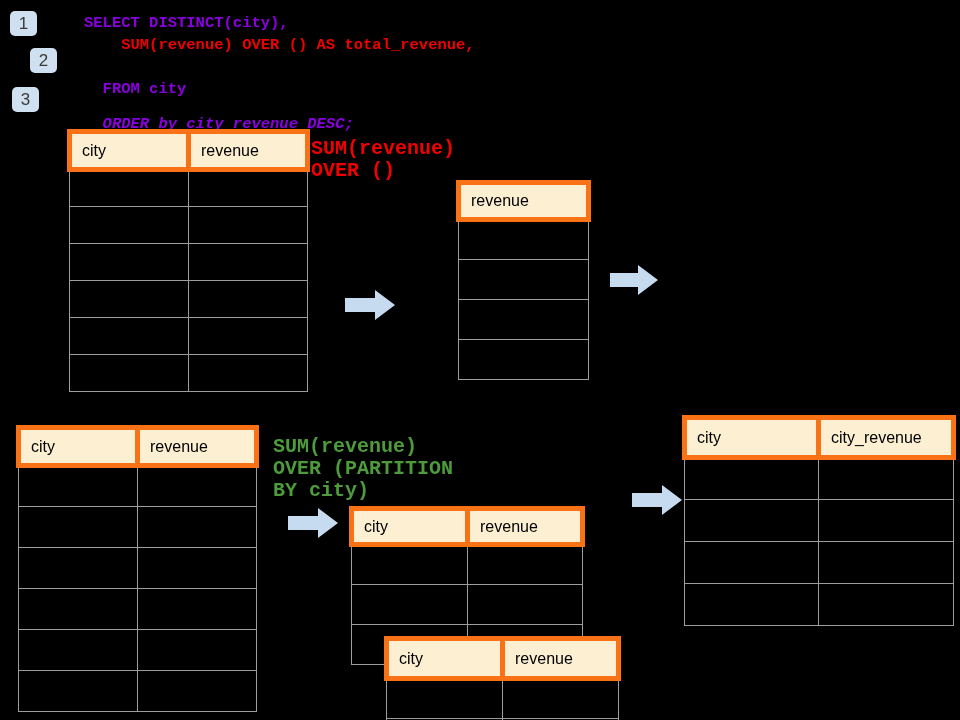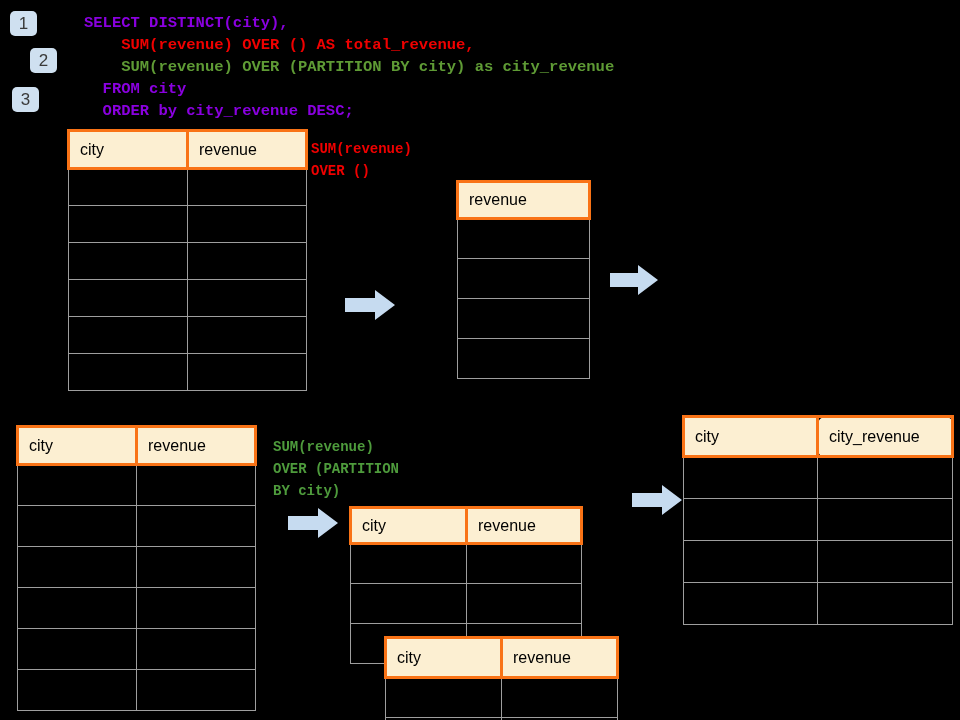--- a/index.html
+++ b/index.html
@@ -51,42 +51,42 @@
     font-weight: bold;
     white-space: pre;
     line-height: 19px;
     color: #8A00E0;
   }
 
   
   .annot {
     position: absolute;
     font-family: "Liberation Mono", monospace;
-    font-size: 14px;
+    font-size: 20px;
     font-weight: bold;
     white-space: pre;
     line-height: 22px;
   }
   .annot.red   { color: #F00000; }
   .annot.green { color: #4E9B3C; }
 
   
   .tbl {
     position: absolute;
     border-collapse: collapse;
     background: #000000;
     table-layout: fixed;
   }
   .tbl td {
     border: 1px solid #9E9E9E;
     padding: 0;
     background: #000000;
   }
   .tbl th {
-    border: 3px solid #f97316;
+    border: 5px solid #f97316;
     background: #FCEFD2;
     color: #000000;
     font-family: "Liberation Sans", sans-serif;
     font-size: 16px;
     font-weight: normal;
     text-align: left;
     padding: 0 0 0 10px;
   }
 
   
@@ -108,25 +108,24 @@
     <span>2</span>
   </div>
   <div class="badge" style="left:12px; top:87px; width:27px; height:25px;">
     <span>3</span>
   </div>
 
   <div class="code c-red" style="left:84px; top:35px;"><span>    SUM(revenue) OVER () AS total_revenue,</span></div>
 
   <div class="code c-purple" style="left:84px; top:13px;"><span>SELECT DISTINCT(city),</span></div>
 
-  <div class="code c-green" style="left:84px; top:57px;"><span>    SUM(revenue) OVER (PARTITION BY city) as city_revenue</span></div>
 
   <div class="code c-purple" style="left:84px; top:79px;"><span>  FROM city</span></div>
 
-  <div class="code c-purple" style="left:84px; top:101px;"><span>  ORDER by city_revenue DESC;</span></div>
+  <div class="code c-purple" style="left:84px; top:114px;font-style:italic;"><span>  ORDER by city_revenue DESC;</span></div>
 
 
   <div class="annot red" style="left:311px; top:138px;"><span>SUM(revenue)
 OVER ()</span></div>
 
   <div class="annot green" style="left:273px; top:436px;"><span>SUM(revenue)
 OVER (PARTITION
 BY city)</span></div>
 
   <table class="tbl" style="left:67px; top:129px; width:238px;">

